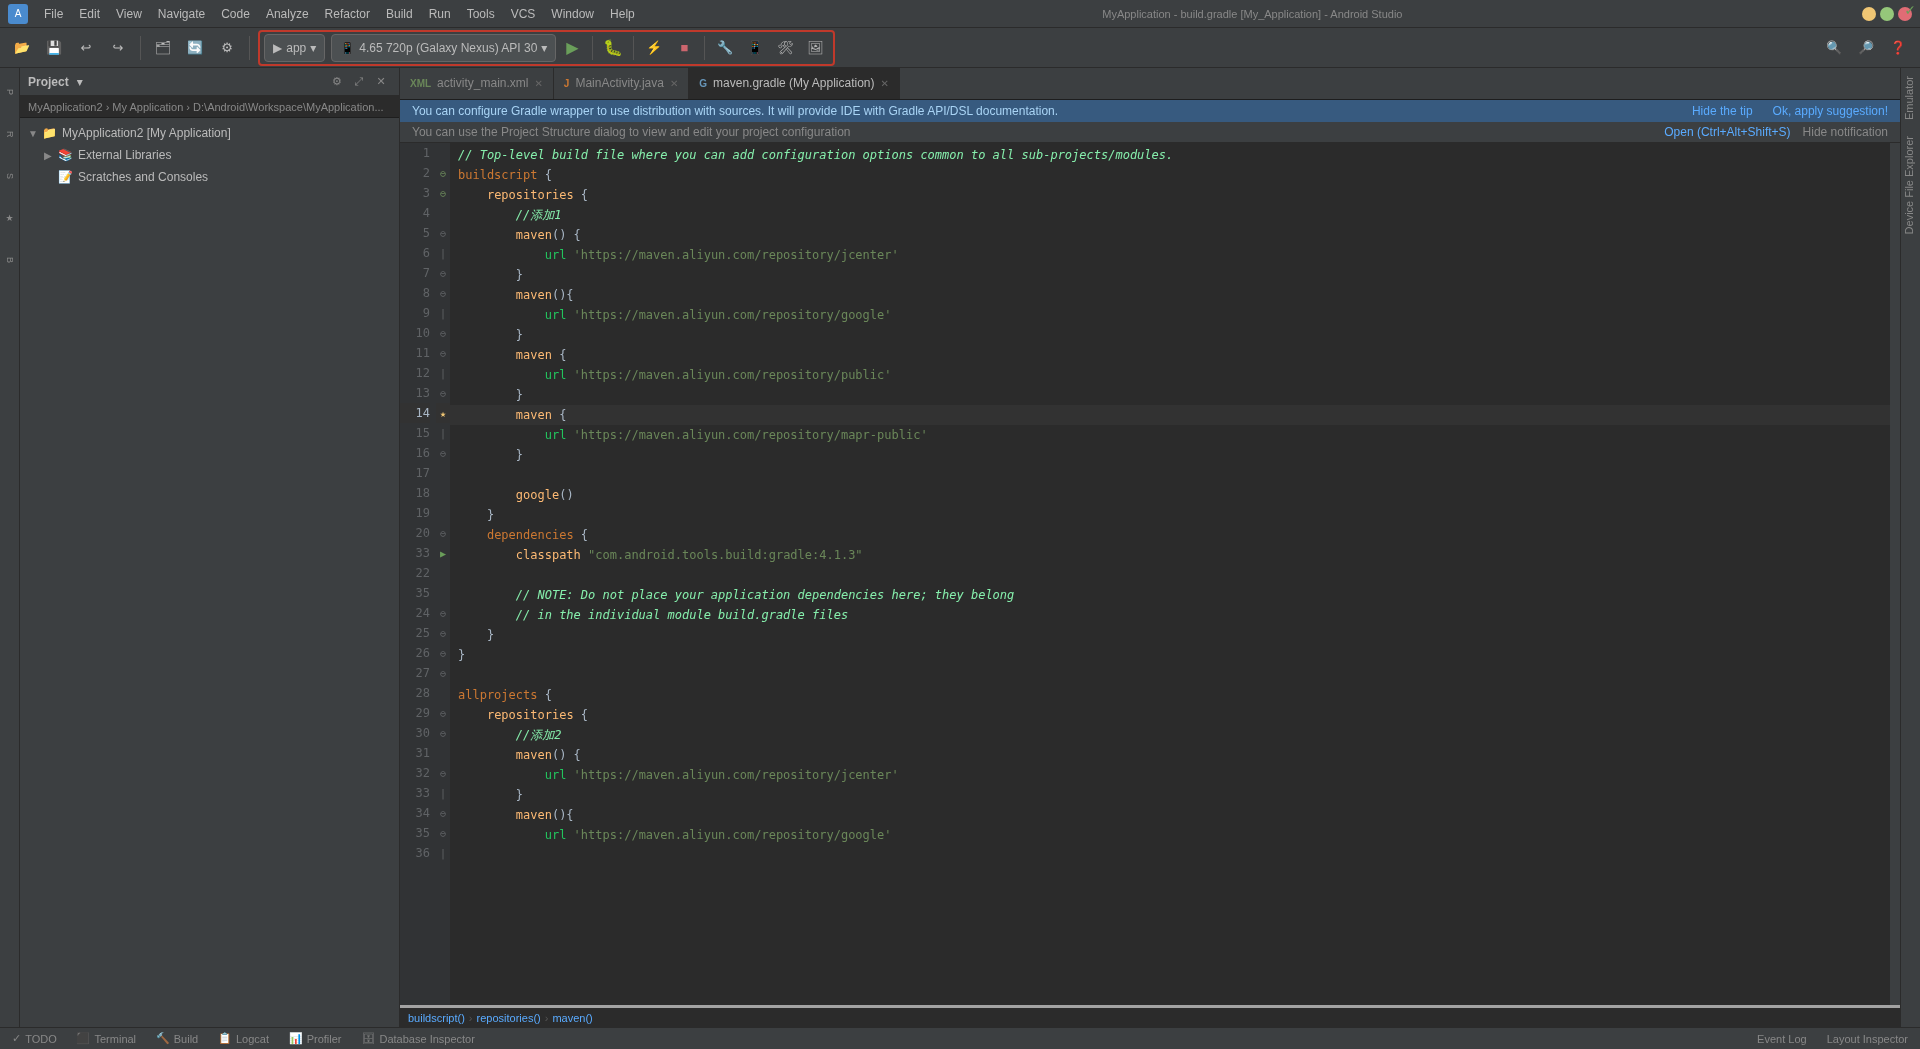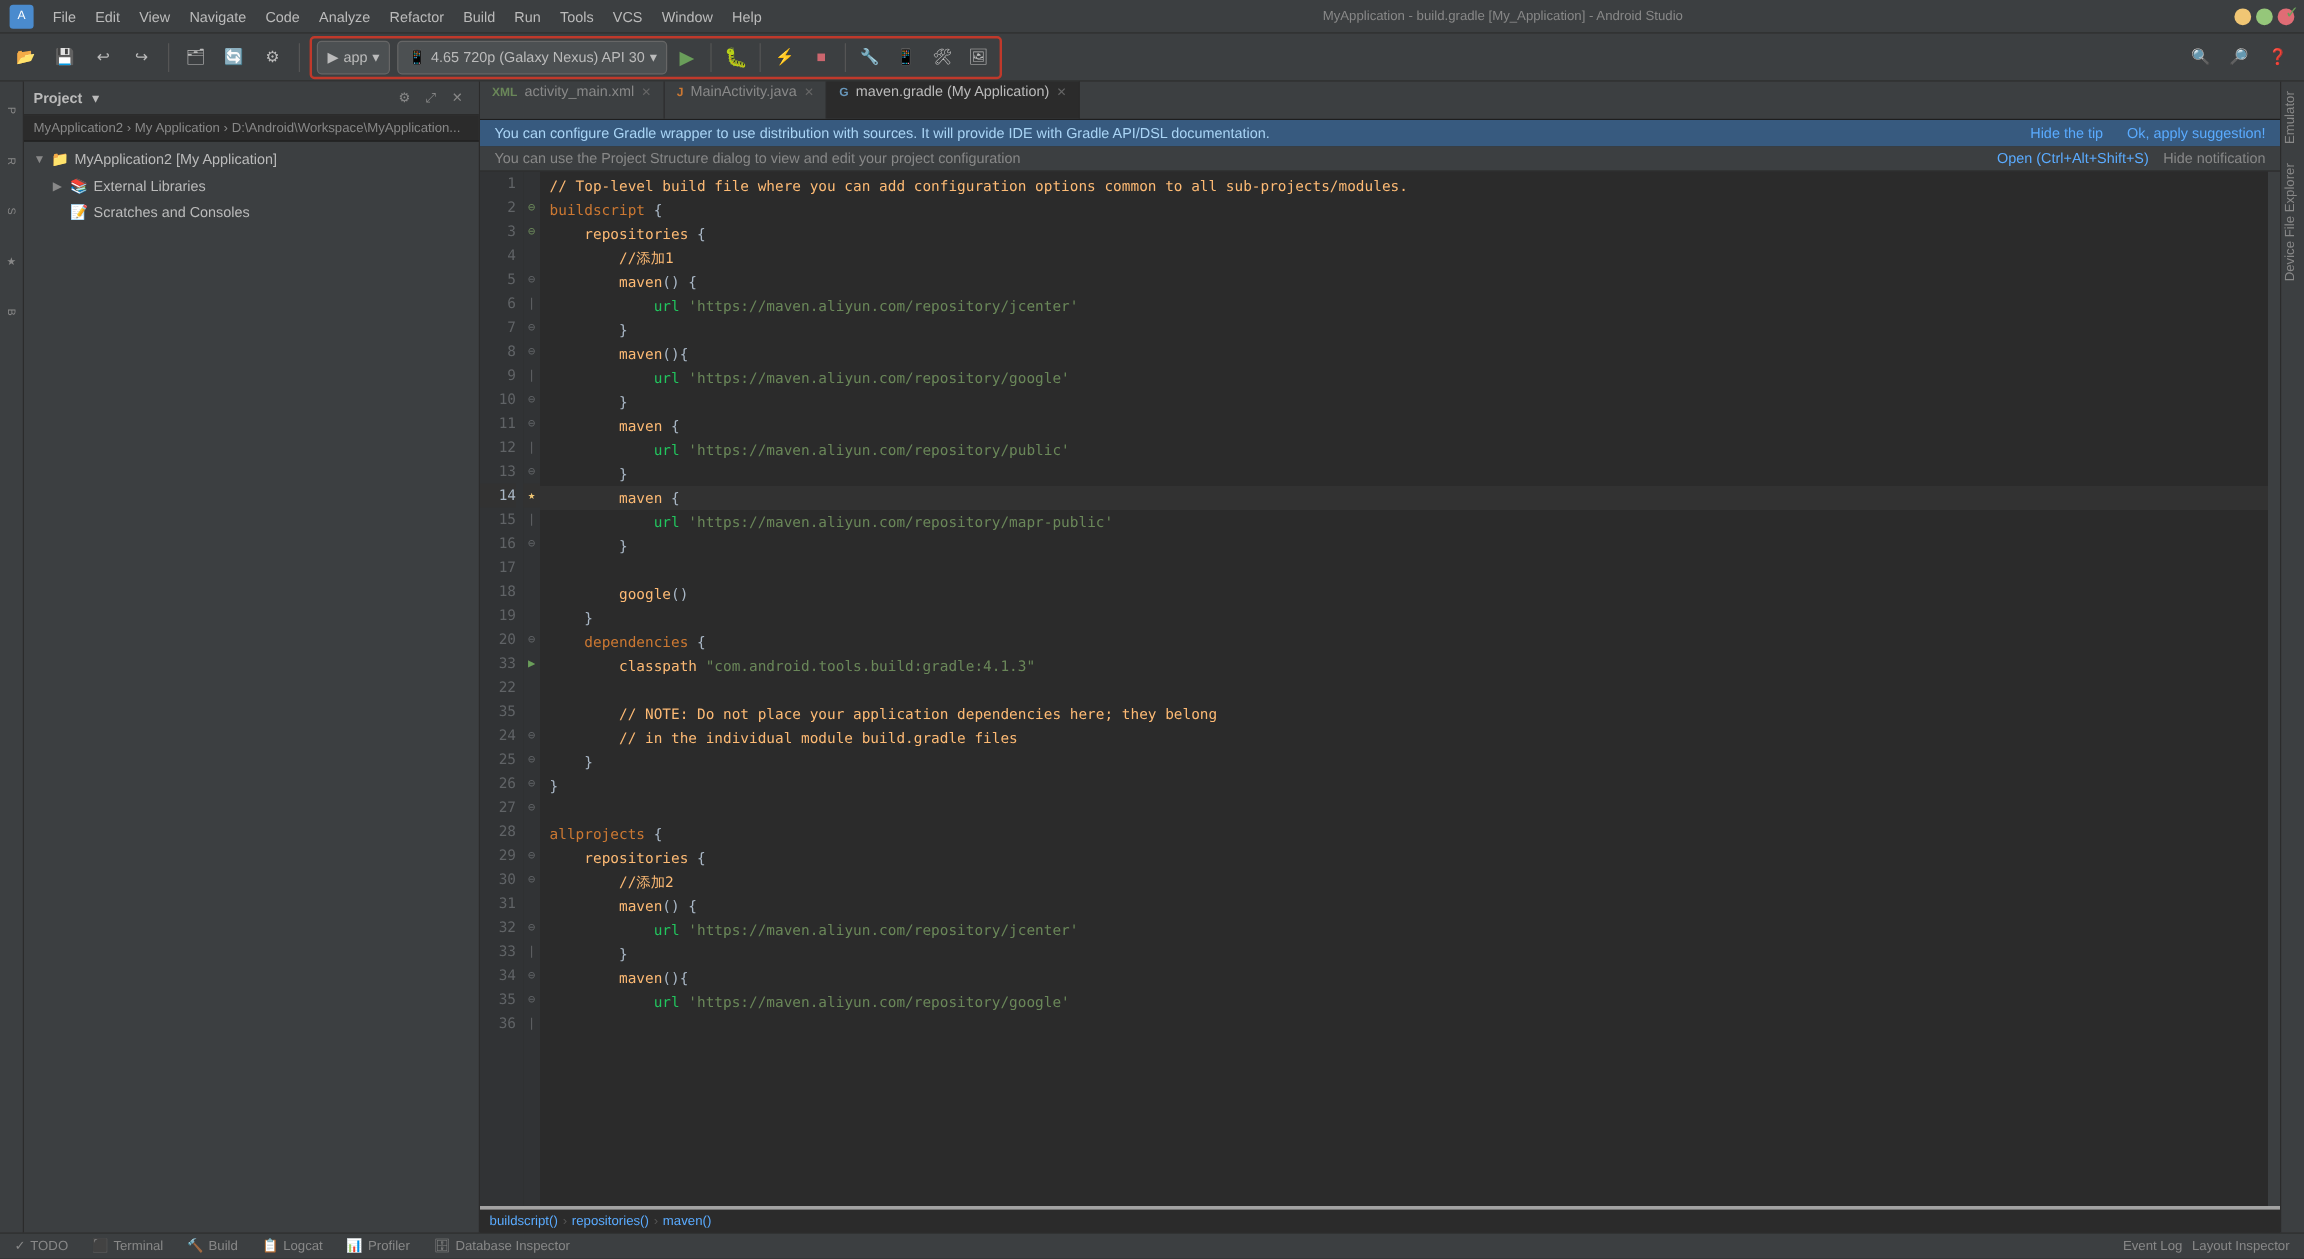--- a/index.html
+++ b/index.html
@@ -150,21 +150,21 @@
       height: 32px;
       background: #3c3f41;
       display: flex;
       align-items: flex-end;
       border-bottom: 1px solid #1e1e1e;
       overflow: hidden;
     }
     .tab {
       height: 30px;
       display: flex;
-      align-items: flex-end;
+      align-items: center;
       padding: 16px 10px;
       font-family: sans-serif;
       font-size: 12px;
       color: #888;
       background: #3c3f41;
       border-right: 1px solid #2b2b2b;
       cursor: pointer;
       gap: 6px;
       border-top: 2px solid transparent;
       margin-top: 12px;
@@ -231,21 +231,21 @@
       font-size: 12px;
       line-height: 20px;
       white-space: pre;
       position: relative;
     }
     .code-line.highlighted { background: #323232; }
 
     
     .kw { color: #cc7832; }
     .str { color: #6a8759; }
-    .comment { color: #fdba74; }
+    .comment { color: #86efac; font-style: italic; }
     .fn { color: #fdba74; }
     .plain { color: #22c55e; }
     .punct { color: #a9b7c6; }
     .fc { height: 20px; display: flex; align-items: center; justify-content: center; font-size: 10px; color: #606366; }
 
     
     .right-scroll { width: 10px; background: #3c3f41; }
 
     
     .right-panels {
@@ -275,21 +275,21 @@
       padding: 0 8px;
       border-top: 1px solid #2b2b2b;
       font-family: sans-serif;
       font-size: 11px;
       color: #888;
       gap: 12px;
     }
     .bottom-tab {
       display: flex; align-items: center; gap: 4px; cursor: pointer; padding: 0 4px; height: 22px;
     }
-    .bottom-status { margin-left: auto; display: flex; }
+    .bottom-status { margin-left: auto; display: flex; gap: 12px; }
 
     
     .editor-breadcrumb {
       height: 22px;
       background: #2b2b2b;
       border-top: 3px solid #a3a3a3;
       display: flex;
       align-items: center;
       padding: 0 8px;
       font-family: sans-serif;

